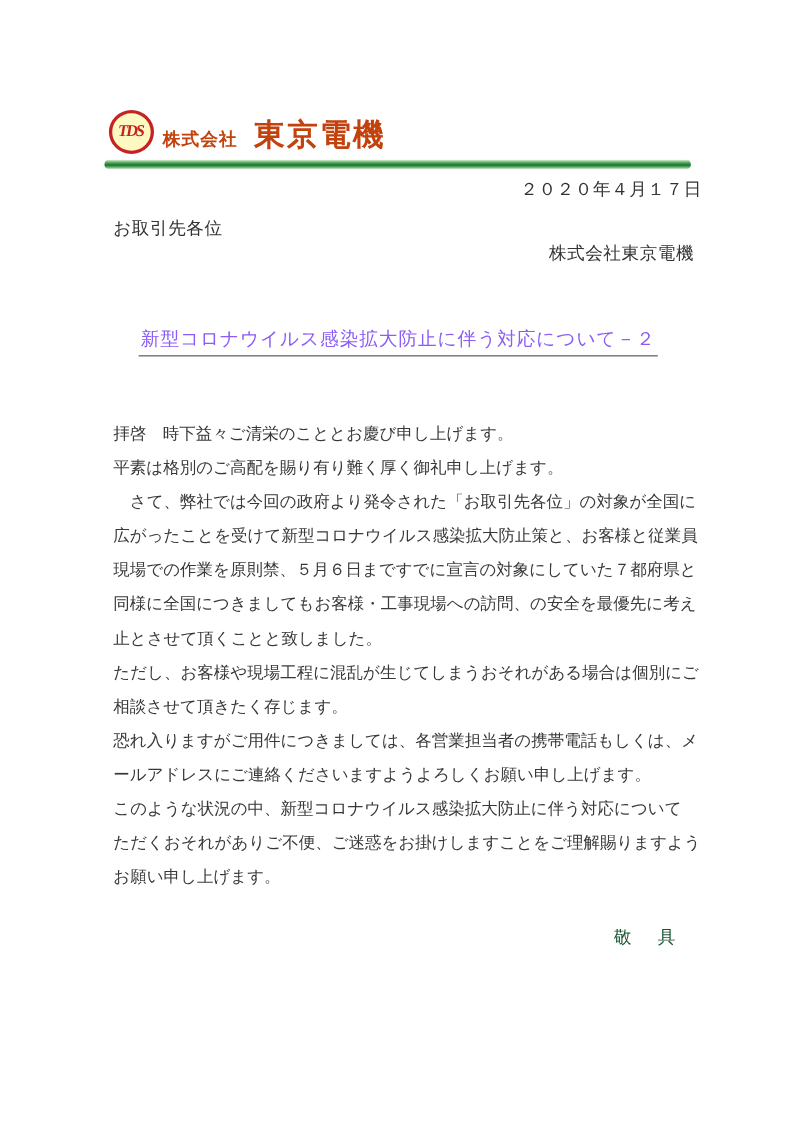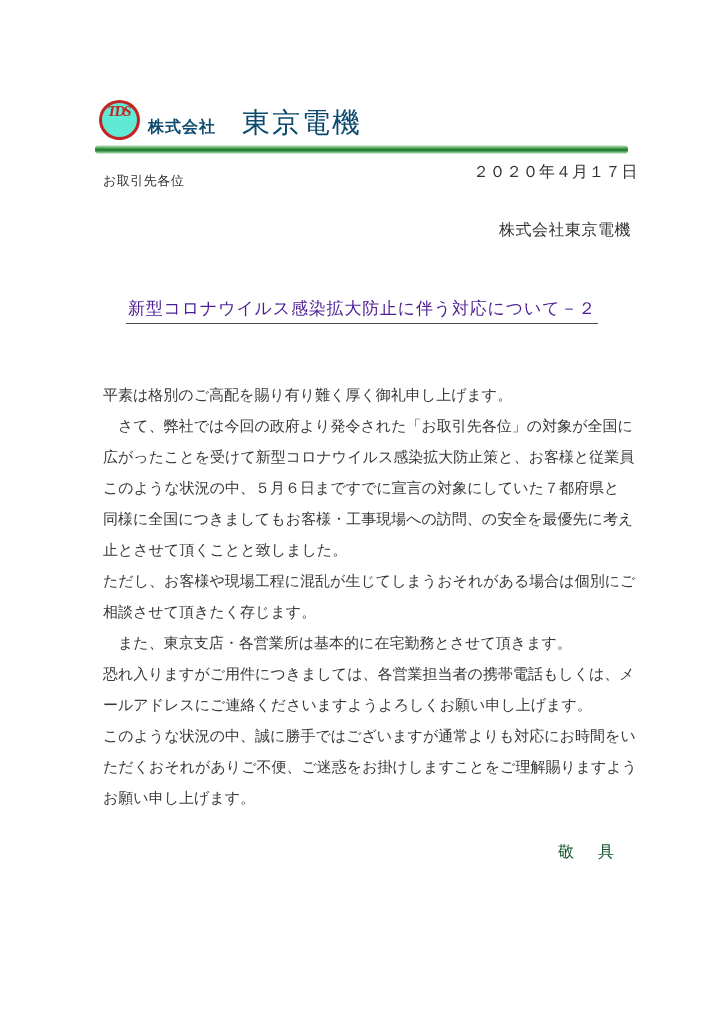--- a/index.html
+++ b/index.html
@@ -21,52 +21,52 @@
   .logo {
     position: absolute;
     left: 99px;
     top: 100px;
     width: 41px;
     height: 40px;
     border: 3px solid #c42322;
     border-radius: 50%;
     box-sizing: border-box;
     display: flex;
-    align-items: flex-start;
+    align-items: center;
     justify-content: center;
-    background: #5eead4;
+    background: #fef9c3;
   }
   .logo-text {
     color: #c42322;
     font-family: "Liberation Serif", serif;
     font-style: italic;
     font-weight: bold;
     font-size: 15px;
     letter-spacing: -2px;
     transform: translateX(-1px);
   }
   .company-line {
     position: absolute;
     left: 148px;
     top: 104px;
     display: flex;
     align-items: baseline;
-    gap: 26px;
+    gap: 15px;
     font-family: "Liberation Sans", sans-serif;
-    color: #0c4a6e;
+    color: #c2410c;
     white-space: nowrap;
   }
   .company-prefix {
     font-size: 16px;
     font-weight: 600;
     letter-spacing: 1px;
   }
   .company-name {
     font-size: 28px;
-    font-weight: 400;
+    font-weight: 700;
     letter-spacing: 2px;
   }
   .header-divider {
     position: absolute;
     left: 95px;
     top: 145px;
     width: 533px;
     height: 9px;
     border-radius: 4px;
     background: linear-gradient(180deg,
@@ -83,22 +83,22 @@
     position: absolute;
     left: 473px;
     top: 162px;
     font-size: 16px;
     letter-spacing: 0.5px;
     white-space: nowrap;
   }
   .recipient-line {
     position: absolute;
     left: 103px;
-    top: 172px;
-    font-size: 13px;
+    top: 198px;
+    font-size: 16px;
     letter-spacing: 0.5px;
     white-space: nowrap;
   }
   .sender-line {
     position: absolute;
     left: 499px;
     top: 220px;
     font-size: 16px;
     letter-spacing: 0.5px;
     white-space: nowrap;
@@ -109,21 +109,21 @@
     position: absolute;
     left: 0;
     top: 297px;
     width: 724px;
     text-align: center;
   }
   .title-text {
     display: inline-block;
     font-size: 17px;
     letter-spacing: 0.8px;
-    color: #4c1d95;
+    color: #8b5cf6;
     border-bottom: 1.5px solid #4a4a4a;
     padding: 0 2px 3px 2px;
     white-space: nowrap;
   }
 
   
   .body-block {
     position: absolute;
     left: 103px;
     top: 380px;
@@ -165,31 +165,31 @@
 
   <div class="date-line">２０２０年４月１７日</div>
   <div class="recipient-line">お取引先各位</div>
   <div class="sender-line">株式会社東京電機</div>
 
   <div class="title-wrap">
     <span class="title-text">新型コロナウイルス感染拡大防止に伴う対応について－２</span>
   </div>
 
   <div class="body-block">
+    <div class="body-line">拝啓　時下益々ご清栄のこととお慶び申し上げます。</div>
     <div class="body-line">平素は格別のご高配を賜り有り難く厚く御礼申し上げます。</div>
     <div class="body-line">　さて、弊社では今回の政府より発令された「お取引先各位」の対象が全国に</div>
     <div class="body-line">広がったことを受けて新型コロナウイルス感染拡大防止策と、お客様と従業員</div>
-    <div class="body-line">このような状況の中、５月６日まですでに宣言の対象にしていた７都府県と</div>
+    <div class="body-line">現場での作業を原則禁、５月６日まですでに宣言の対象にしていた７都府県と</div>
     <div class="body-line">同様に全国につきましてもお客様・工事現場への訪問、の安全を最優先に考え</div>
     <div class="body-line">止とさせて頂くことと致しました。</div>
     <div class="body-line">ただし、お客様や現場工程に混乱が生じてしまうおそれがある場合は個別にご</div>
     <div class="body-line">相談させて頂きたく存じます。</div>
-    <div class="body-line">　また、東京支店・各営業所は基本的に在宅勤務とさせて頂きます。</div>
     <div class="body-line">恐れ入りますがご用件につきましては、各営業担当者の携帯電話もしくは、メ</div>
     <div class="body-line">ールアドレスにご連絡くださいますようよろしくお願い申し上げます。</div>
-    <div class="body-line">このような状況の中、誠に勝手ではございますが通常よりも対応にお時間をい</div>
+    <div class="body-line">このような状況の中、新型コロナウイルス感染拡大防止に伴う対応について</div>
     <div class="body-line">ただくおそれがありご不便、ご迷惑をお掛けしますことをご理解賜りますよう</div>
     <div class="body-line">お願い申し上げます。</div>
   </div>
 
   <div class="closing-line">敬　具</div>
 
 </div>
 
 </body></html>

